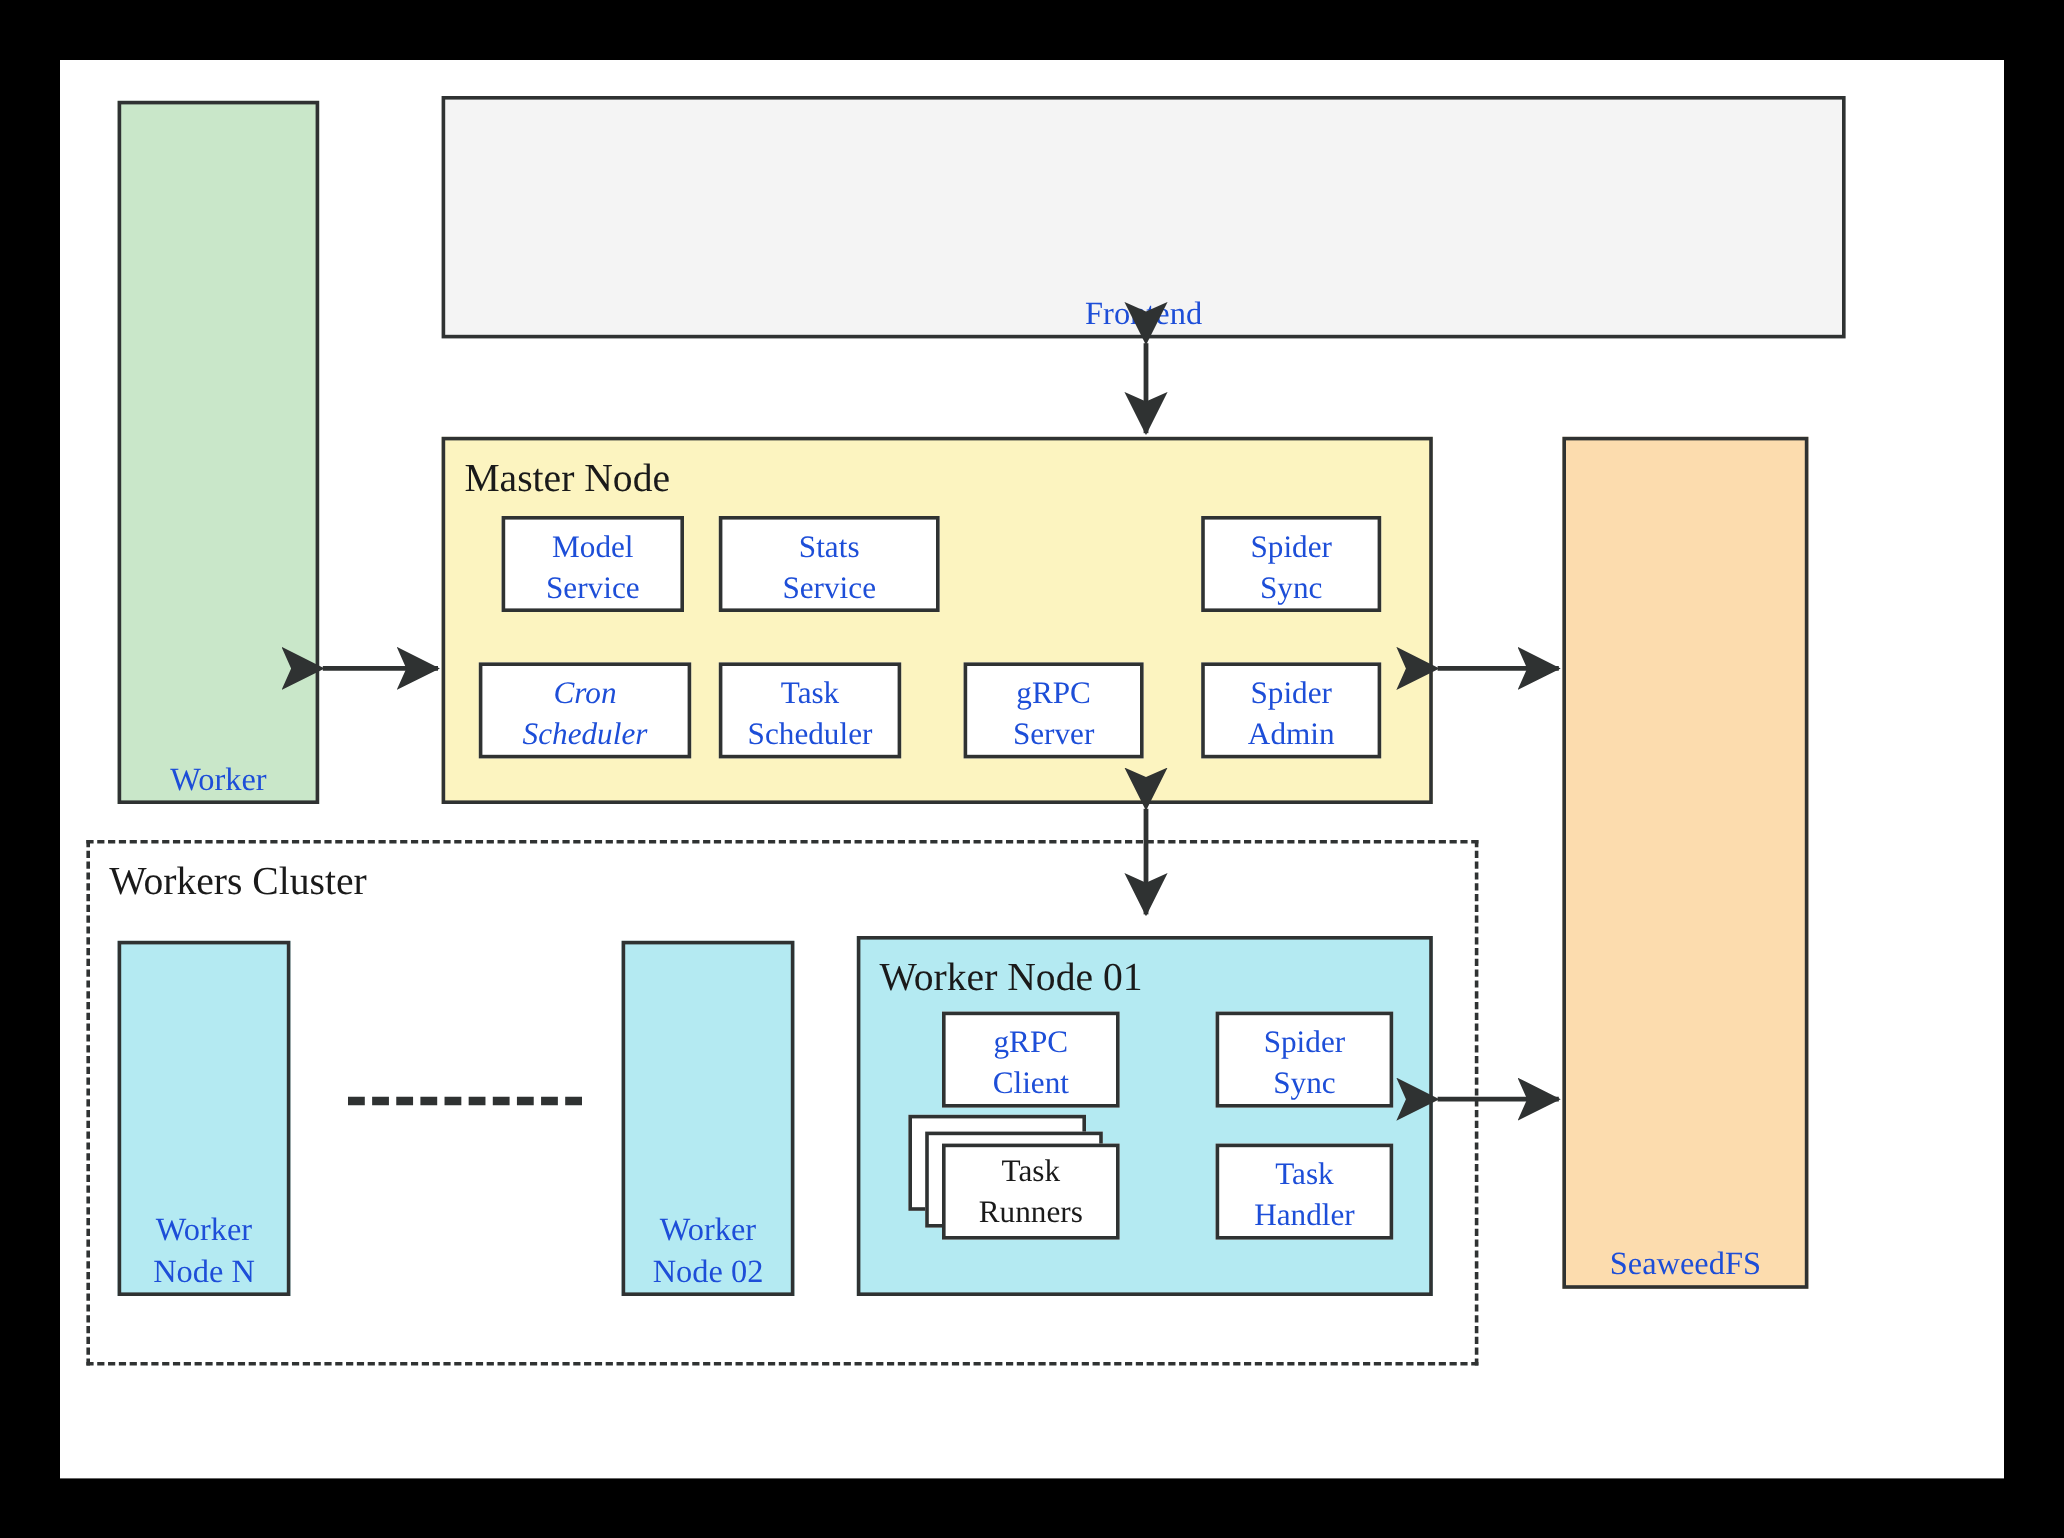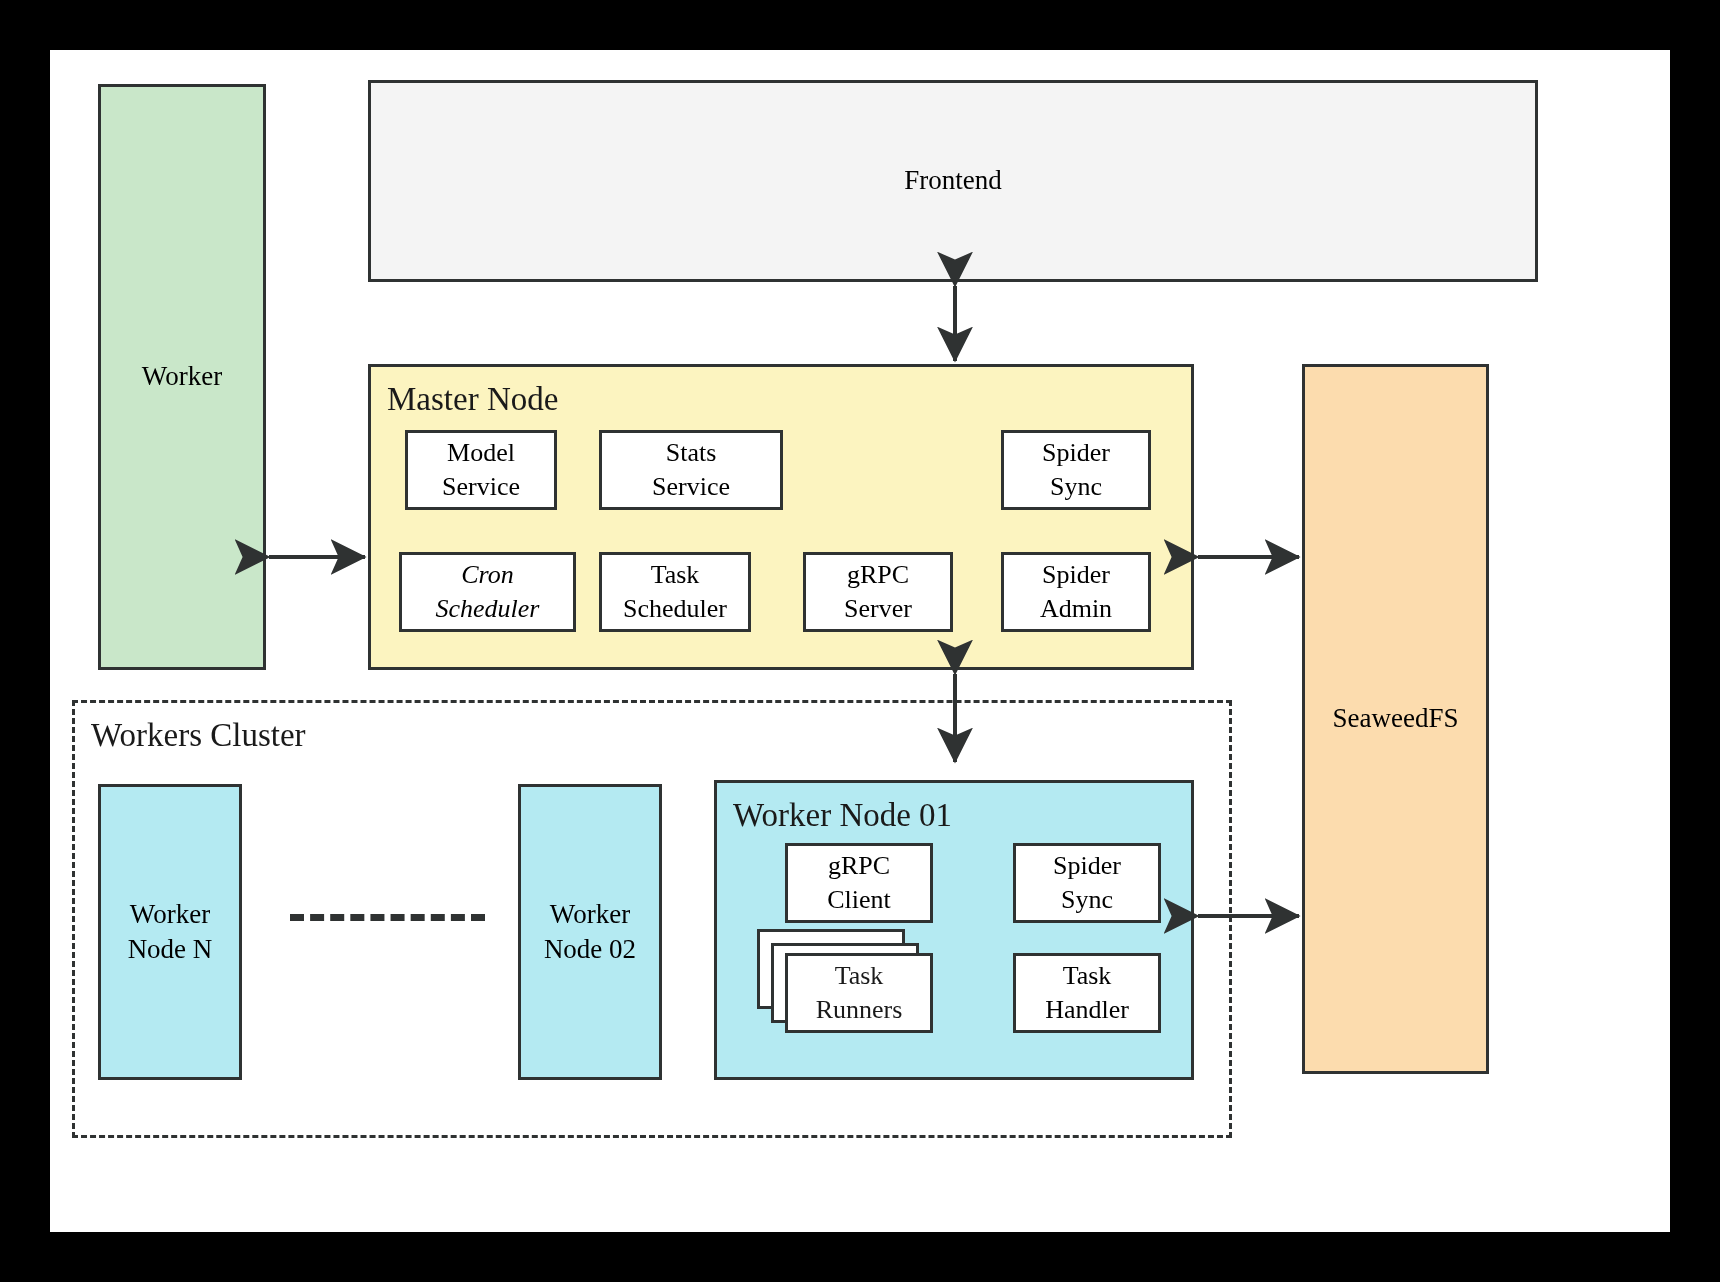--- a/index.html
+++ b/index.html
@@ -22,24 +22,24 @@
     width: 1620px;
     height: 1182px;
     background: #ffffff;
   }
   
   .box {
     position: absolute;
     border: 3px solid #2f3232;
     box-sizing: border-box;
     display: flex;
-    align-items: center;
+    align-items: flex-end;
     justify-content: center;
     text-align: center;
-    color: #000000;
+    color: #1d4ed8;
     line-height: 1.30;
   }
   .box-label {
     white-space: pre-line;
     pointer-events: none;
   }
   
   .group-title {
     position: absolute;
     top: 14px;
@@ -110,28 +110,28 @@
   <div id="page">
 
     <div class="box fill-green fs-27" style="left:48px; top:34px; width:168px; height:586px;">
       <span class="box-label">Worker</span>
     </div>
 
     <div class="box fill-grey fs-27" style="left:318px; top:30px; width:1170px; height:202px;">
       <span class="box-label">Frontend</span>
     </div>
 
-    <div class="box fill-orange fs-27" style="left:1252px; top:314px; width:187px; height:710px;">
+    <div class="box fill-orange fs-27" style="left:1252px; top:314px; width:205px; height:710px;">
       <span class="box-label">SeaweedFS</span>
     </div>
 
     <div class="group fill-yellow" style="left:318px; top:314px; width:826px; height:306px;">
       <div class="group-title">Master Node</div>
 
-      <div class="box fill-white fs-26" style="left:34px; top:63px; width:152px; height:80px;">
+      <div class="box fill-white fs-26" style="left:47px; top:63px; width:152px; height:80px;">
         <span class="box-label">Model
 Service</span>
       </div>
       <div class="box fill-white fs-26" style="left:228px; top:63px; width:184px; height:80px;">
         <span class="box-label">Stats
 Service</span>
       </div>
       <div class="box fill-white fs-26" style="left:630px; top:63px; width:150px; height:80px;">
         <span class="box-label">Spider
 Sync</span>

